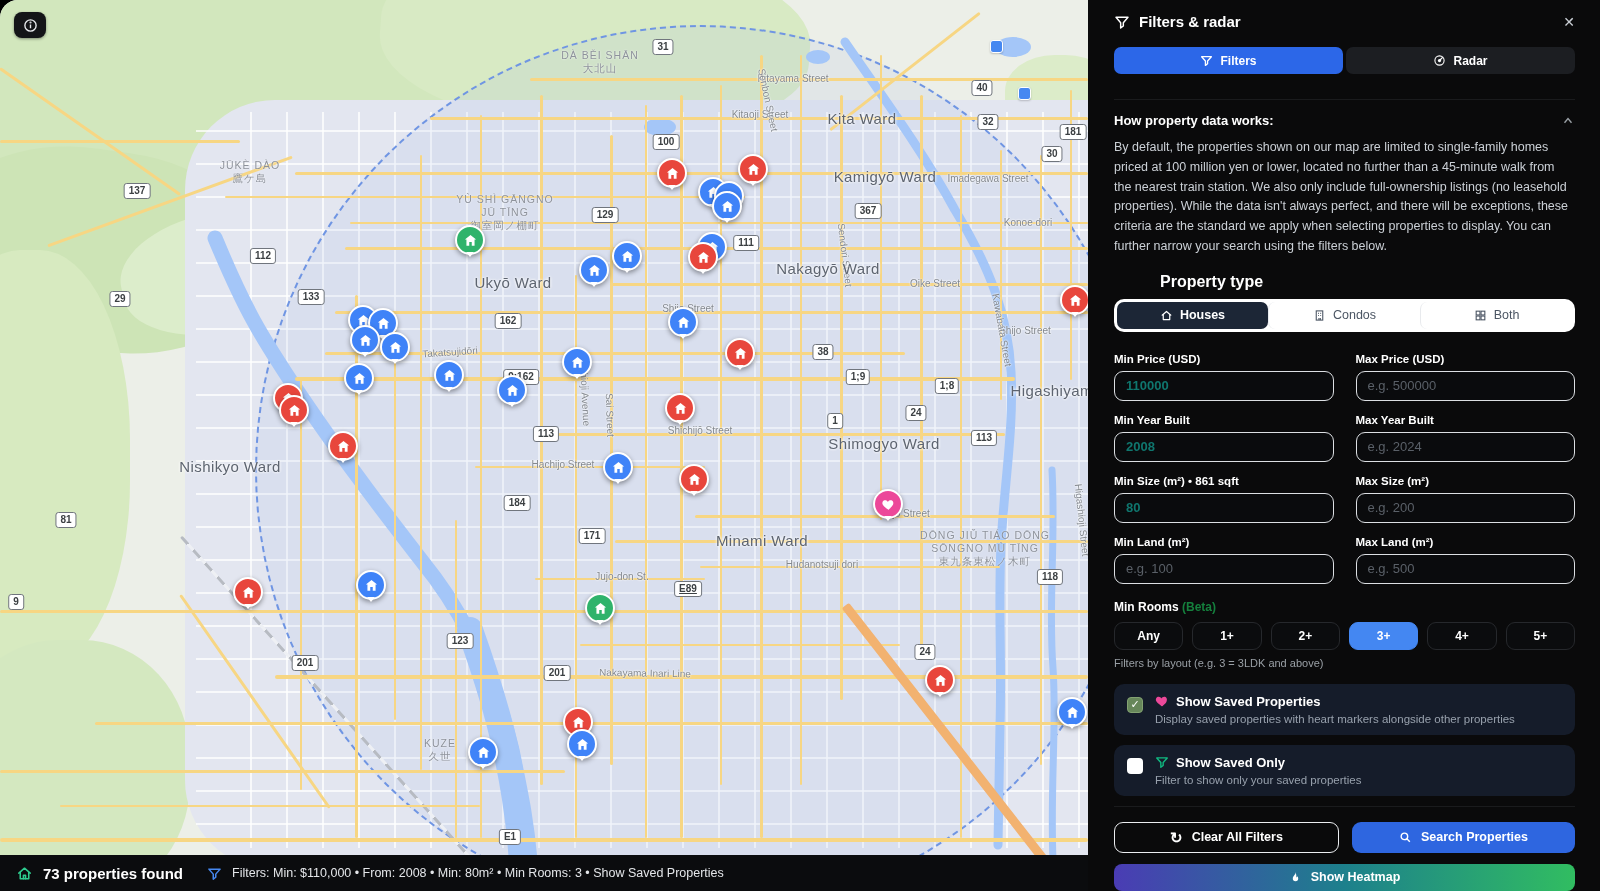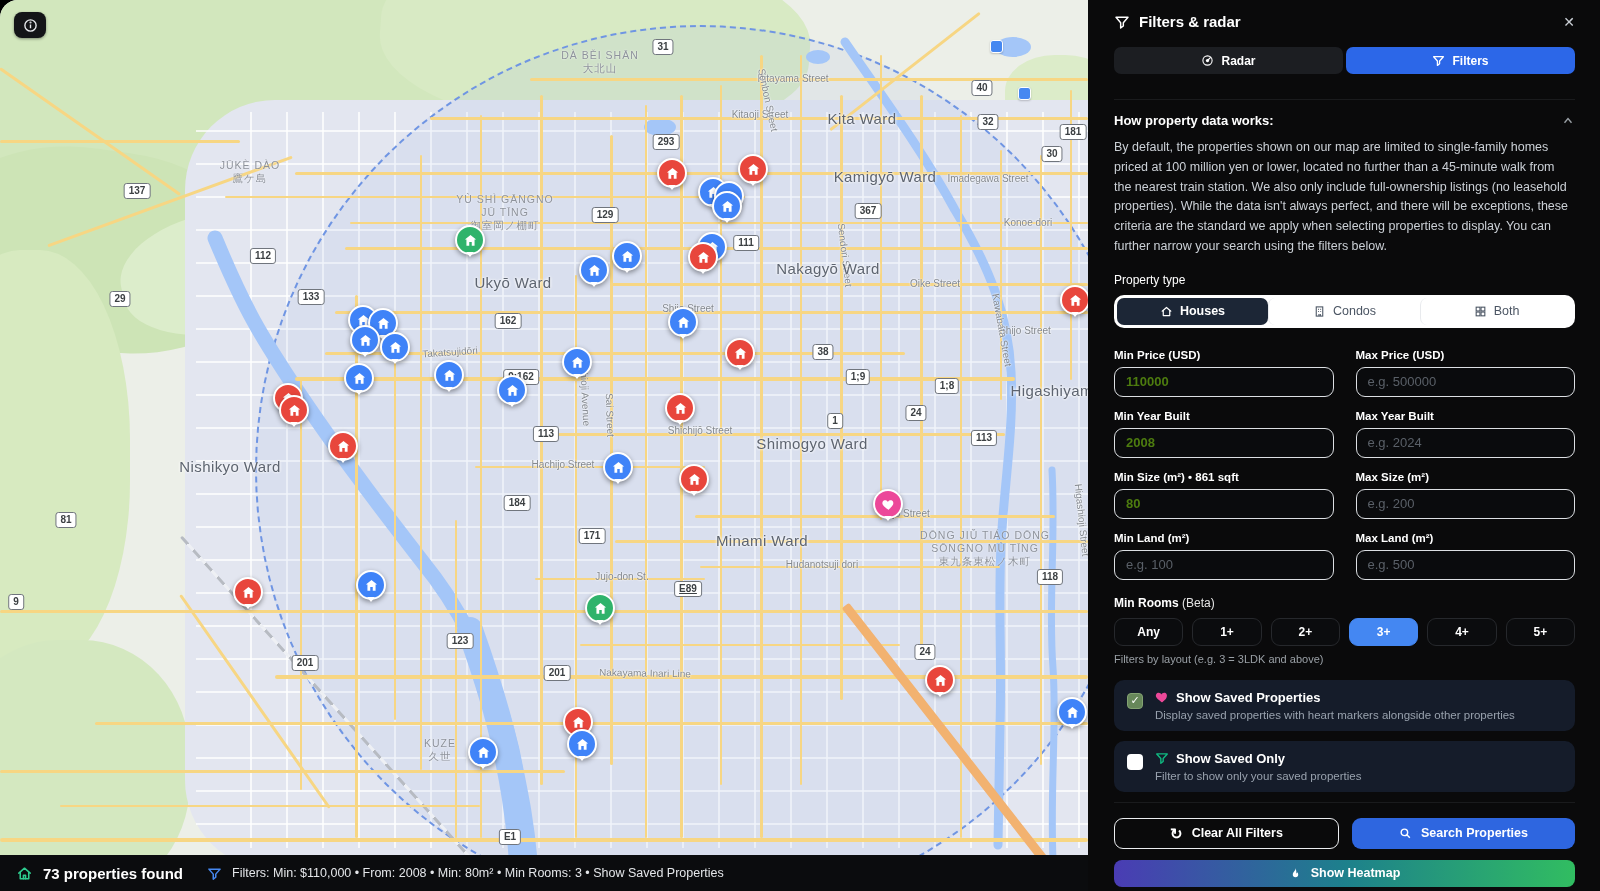--- a/index.html
+++ b/index.html
@@ -38,31 +38,31 @@
   .p-header { display:flex; align-items:center; gap:9px; margin-bottom:17px; }
   .p-title { font-size:15px; font-weight:bold; flex:1; }
   .p-close { color:#cbd0d6; font-size:14px; cursor:pointer; }
   .tabs { display:flex; gap:3px; margin-bottom:25px; }
   .tab { flex:1; height:27px; border-radius:7px; display:flex; align-items:center; justify-content:center; gap:7px; font-size:12px; font-weight:bold; background:#1c1e22; color:#fff; cursor:pointer; }
   .tab.active { background:#2c67e8; }
   .info-sec { border-top:1px solid #1a1b1d; padding-top:13px; }
   .info-head { display:flex; align-items:center; margin-bottom:10px; }
   .info-title { font-size:13px; font-weight:bold; flex:1; }
   .info-body { font-size:12.5px; line-height:1.58; color:#cbd0d6; margin-bottom:16px; }
-  .sec-label { font-size:12px; font-weight:normal; margin-bottom:8px; }
+  .sec-label { font-size:16px; font-weight:bold; margin-bottom:8px;margin-left:46px; }
   .seg { display:flex; background:#fff; border-radius:10px; padding:3px; height:33px; margin-bottom:21px; }
   .seg-opt { flex:1; display:flex; align-items:center; justify-content:center; gap:7px; font-size:12.5px; color:#4b5563; border-radius:7px; cursor:pointer; }
   .seg-opt + .seg-opt { border-left:1px solid #e8eaed; }
   .seg-opt.active { background:#1c2636; color:#fff; font-weight:bold; border-left:none; }
   .fields { display:grid; grid-template-columns:1fr 1fr; column-gap:22px; row-gap:13px; margin-bottom:16px; }
   .f-label { font-size:11.5px; font-weight:bold; margin-bottom:6px; }
-  .fld { width:100%; height:30px; background:#0a0b0d; border:1.5px solid #dcdfe3; border-radius:9px; padding:0 11px; color:#4d7c0f; font-size:13px; font-weight:bold; font-family:"Liberation Sans",sans-serif; outline:none; }
+  .fld { width:100%; height:30px; background:#0a0b0d; border:1.5px solid #dcdfe3; border-radius:9px; padding:0 11px; color:#0f766e; font-size:13px; font-weight:bold; font-family:"Liberation Sans",sans-serif; outline:none; }
   .fld::placeholder { color:#5a6068; font-weight:normal; }
   .rooms-label { font-size:12px; font-weight:bold; margin-bottom:8px; }
-  .beta { color:#e5e5e5; font-weight:normal; }
+  .beta { color:#15803d; font-weight:bold; }
   .rooms-row { display:flex; gap:9px; margin-bottom:7px; }
   .room-btn { flex:1; height:28px; background:#0b0c0e; border:1px solid #26282c; border-radius:9px; color:#fff; font-size:12px; font-weight:bold; display:flex; align-items:center; justify-content:center; cursor:pointer; }
   .room-btn.active { background:#4487f2; border-color:#4487f2; }
   .rooms-hint { font-size:11px; color:#9aa0a6; margin-bottom:15px; }
   .toggle-card { background:#151c2a; border-radius:10px; padding:10px 13px; display:flex; gap:12px; margin-bottom:10px; }
   .cb { width:16px; height:16px; border-radius:4px; margin-top:3px; flex:none; display:flex; align-items:center; justify-content:center; font-size:11px; color:#fff; }
   .cb.on { background:#67875a; border:1px solid #83a272; }
   .cb.off { background:#fff; }
   .t-title { font-size:13px; font-weight:bold; display:flex; align-items:center; gap:7px; margin-bottom:4px; }
   .t-sub { font-size:11.5px; color:#98a1ad; }
@@ -190,21 +190,21 @@
       <div class="road" style="left: 1040px; top: 155px; width: 2px; height: 610px; z-index: 10;"></div>
       <div class="road" style="left: 1070px; top: 90px; width: 2px; height: 290px; z-index: 10;"></div>
       <div class="road" style="left: 780px; top: 735px; width: 340px; height: 9px; transform: rotate(52deg); background: rgb(242, 178, 112); z-index: 10;"></div>
       <div class="road" style="left: 810px; top: 70px; width: 190px; height: 3px; transform: rotate(-38deg); background: rgb(247, 214, 131); z-index: 10;"></div>
       <div class="road" style="left: 40px; top: 200px; width: 260px; height: 3px; transform: rotate(-20deg); background: rgb(247, 214, 131); z-index: 10;"></div>
       <div class="road" style="left: -20px; top: 130px; width: 220px; height: 3px; transform: rotate(35deg); background: rgb(247, 214, 131); z-index: 10;"></div>
       <div class="road" style="left: 125px; top: 700px; width: 260px; height: 3px; transform: rotate(55deg); background: rgb(247, 214, 131); z-index: 10;"></div>
       <div class="rail" style="left: 110px; top: 695px; width: 430px; height: 3px; transform: rotate(48deg); z-index: 9;"></div>
       <div class="shield" style="left: 137px; top: 143px; margin-top: 48px;">137</div>
       <div class="shield" style="left: 663px; top: 47px;">31</div>
-      <div class="shield" style="left: 666px; top: 142px;">293</div>
+      <div class="shield" style="left: 666px; top: 142px;">100</div>
       <div class="shield" style="left: 605px; top: 215px;">129</div>
       <div class="shield" style="left: 746px; top: 243px;">111</div>
       <div class="shield" style="left: 868px; top: 211px;">367</div>
       <div class="shield" style="left: 263px; top: 256px;">112</div>
       <div class="shield" style="left: 120px; top: 299px;">29</div>
       <div class="shield" style="left: 311px; top: 297px;">133</div>
       <div class="shield" style="left: 508px; top: 321px;">162</div>
       <div class="shield" style="left: 823px; top: 352px;">38</div>
       <div class="shield" style="left: 521px; top: 377px;">9;162</div>
       <div class="shield" style="left: 858px; top: 377px;">1;9</div>
@@ -228,21 +228,21 @@
       <div class="shield" style="left: 1052px; top: 154px;">30</div>
       <div class="shield" style="left: 1073px; top: 132px;">181</div>
       <div class="shield" style="left: 510px; top: 837px;">E1</div>
       <div class="transit-chip" style="left: 990px; top: 40px;"></div>
       <div class="transit-chip" style="left: 1018px; top: 87px;"></div>
       <div class="ward-label" style="left: 862px; top: 118px;">Kita Ward</div>
       <div class="ward-label" style="left: 885px; top: 176px;">Kamigyō Ward</div>
       <div class="ward-label" style="left: 513px; top: 282px;">Ukyō Ward</div>
       <div class="ward-label" style="left: 828px; top: 268px;">Nakagyō Ward</div>
       <div class="ward-label" style="left: 1056px; top: 390px;">Higashiyama</div>
-      <div class="ward-label" style="left: 812px; top: 443px;">Shimogyo Ward</div>
+      <div class="ward-label" style="left: 884px; top: 443px;">Shimogyo Ward</div>
       <div class="ward-label" style="left: 762px; top: 540px;">Minami Ward</div>
       <div class="ward-label" style="left: 230px; top: 466px;">Nishikyo Ward</div>
       <div class="street-label" style="left: 793px; top: 78px; transform: translate(-50%, -50%) rotate(0deg);">Kitayama Street</div>
       <div class="street-label" style="left: 760px; top: 114px; transform: translate(-50%, -50%) rotate(0deg);">Kitaoji Street</div>
       <div class="street-label" style="left: 988px; top: 178px; transform: translate(-50%, -50%) rotate(0deg);">Imadegawa Street</div>
       <div class="street-label" style="left: 1028px; top: 222px; transform: translate(-50%, -50%) rotate(0deg);">Konoe dori</div>
       <div class="street-label" style="left: 935px; top: 283px; transform: translate(-50%, -50%) rotate(0deg);">Oike Street</div>
       <div class="street-label" style="left: 688px; top: 308px; transform: translate(-50%, -50%) rotate(0deg);">Shijo Street</div>
       <div class="street-label" style="left: 1025px; top: 330px; transform: translate(-50%, -50%) rotate(0deg);">Shijo Street</div>
       <div class="street-label" style="left: 450px; top: 352px; transform: translate(-50%, -50%) rotate(-4deg);">Takatsujidōri</div>
@@ -485,33 +485,33 @@
 
     <div class="p-header">
       <svg width="16" height="16" viewBox="0 0 24 24" fill="none" stroke="#fff" stroke-width="2.2" stroke-linejoin="round">
           <path d="M3 5 H21 L14 13 V18 L10 21 V13 Z"></path>
         </svg>
       <span class="p-title">Filters &amp; radar</span>
       <span class="p-close">✕</span>
     </div>
 
     <div class="tabs">
+      <div class="tab active">
+        <svg width="13" height="13" viewBox="0 0 24 24" fill="none" stroke="#fff" stroke-width="2.4" stroke-linejoin="round">
+            <path d="M3 5 H21 L14 13 V18 L10 21 V13 Z"></path>
+          </svg>
+        <span>Filters</span>
+      </div>
       <div class="tab">
         <svg width="13" height="13" viewBox="0 0 24 24" fill="none" stroke="#fff" stroke-width="2">
             <circle cx="12" cy="12" r="8.5"></circle>
             <circle cx="12" cy="12" r="3" fill="#fff" stroke="none"></circle>
             <line x1="12" y1="12" x2="18" y2="6"></line>
           </svg>
         <span>Radar</span>
-      </div>
-      <div class="tab active">
-        <svg width="13" height="13" viewBox="0 0 24 24" fill="none" stroke="#fff" stroke-width="2.4" stroke-linejoin="round">
-            <path d="M3 5 H21 L14 13 V18 L10 21 V13 Z"></path>
-          </svg>
-        <span>Filters</span>
       </div>
     </div>
 
     <div class="info-sec">
       <div class="info-head">
         <span class="info-title">How property data works:</span>
         <svg width="14" height="14" viewBox="0 0 24 24" fill="none" stroke="#9aa0a6" stroke-width="2.4">
             <polyline points="6,15 12,8 18,15"></polyline>
           </svg>
       </div>

